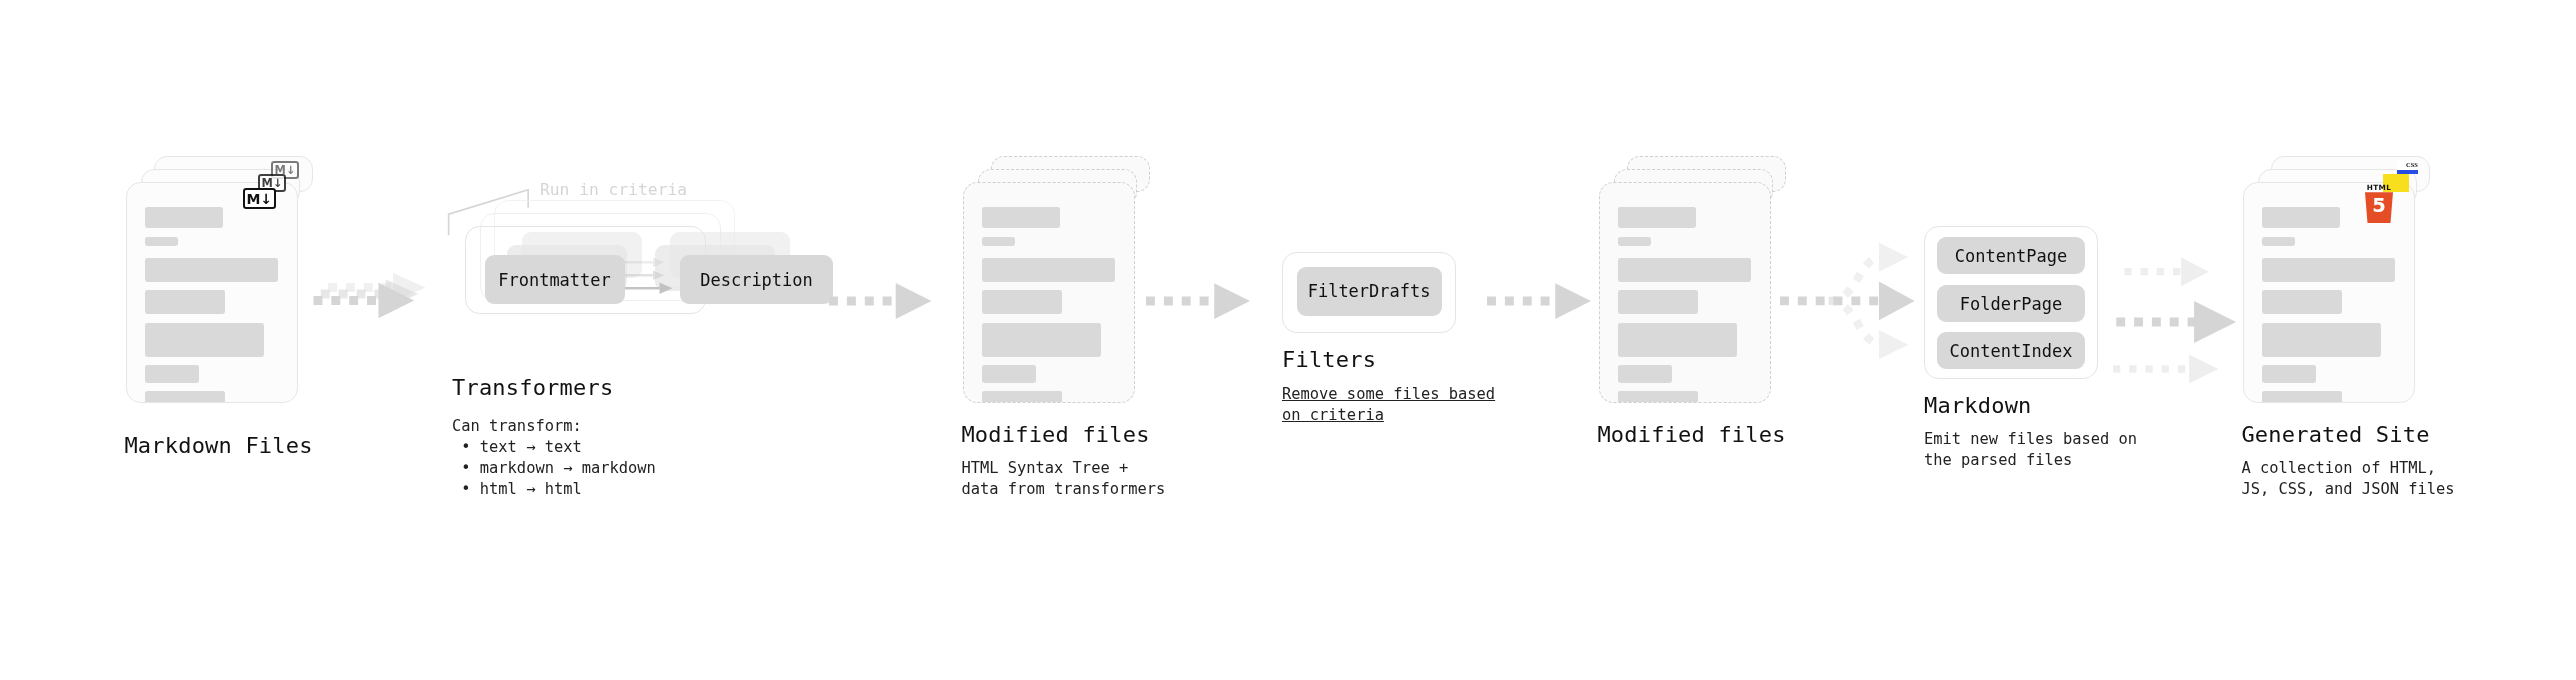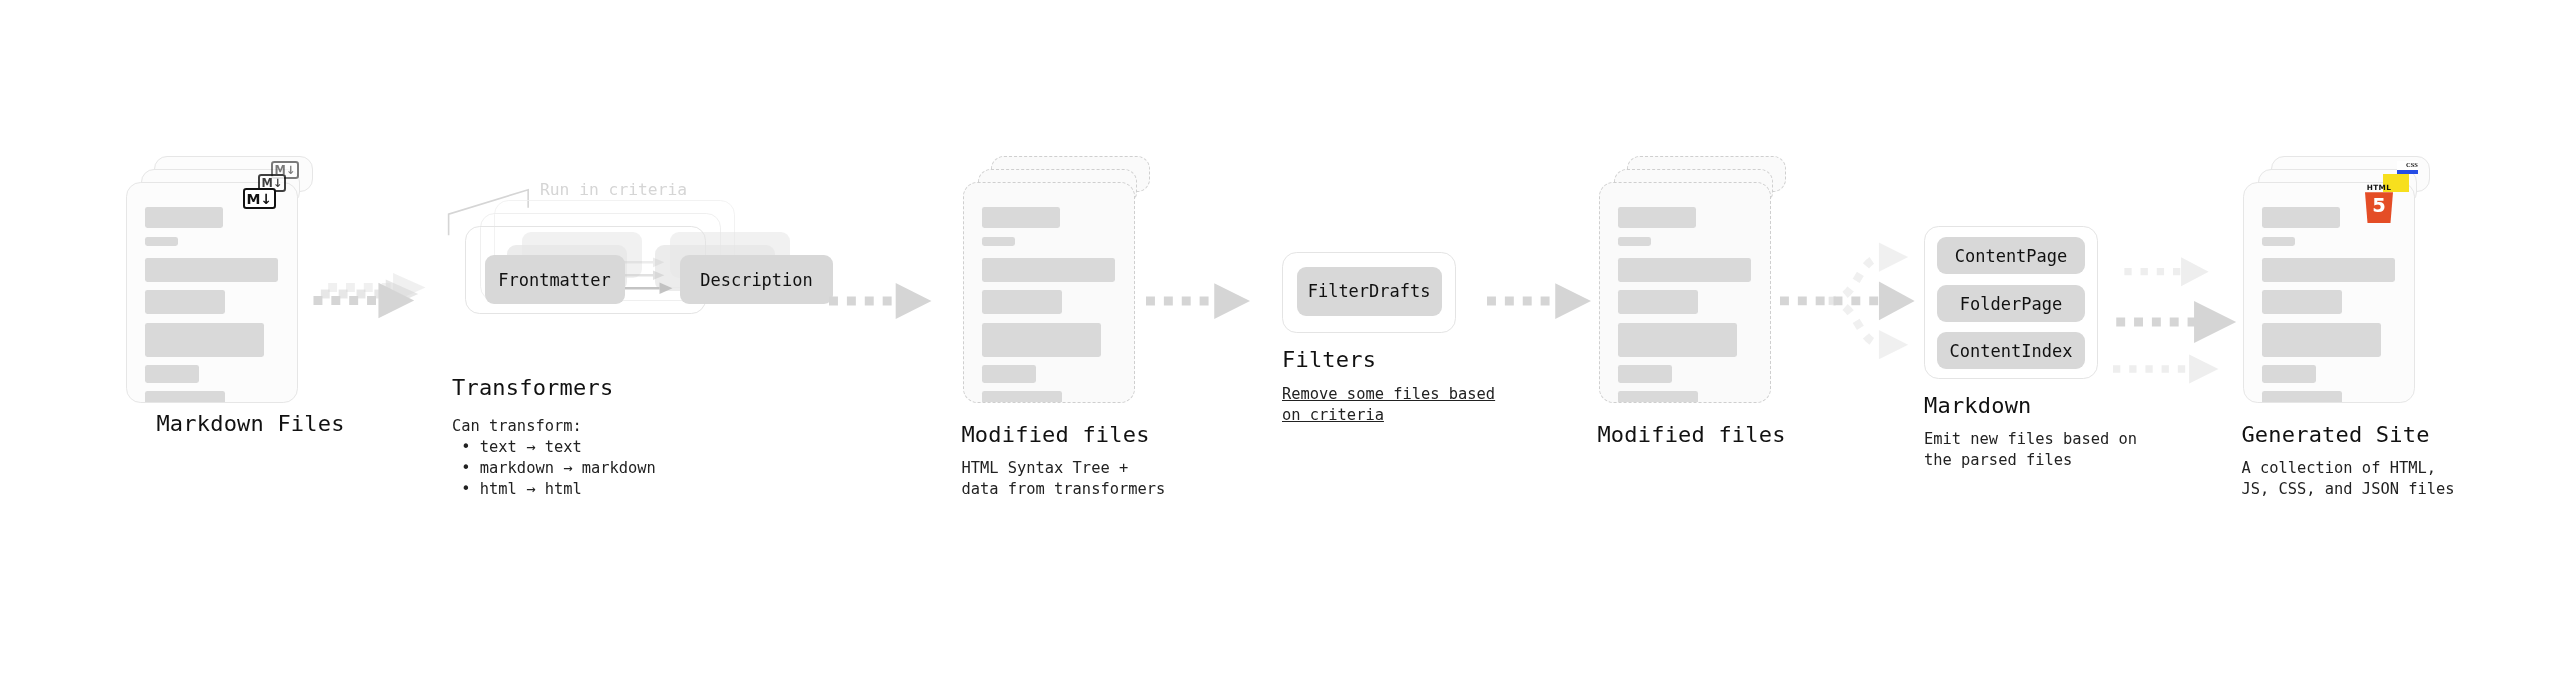--- a/index.html
+++ b/index.html
@@ -122,21 +122,21 @@
       <div class="skel" style="top:140px; width:119px; height:34px;"></div>
       <div class="skel" style="top:182px; width:54px; height:18px;"></div>
       <div class="skel" style="top:208px; width:80px; height:24.4px;"></div>
 
     </div>
 
     <div class="md-badge" style="left:145px; top:-6.5px; width:28px; height:18px; font-size:11.4px; opacity:.55;">M↓</div>
     <div class="md-badge" style="left:132px; top:6.5px; width:28px; height:18px; font-size:11.4px; opacity:.8;">M↓</div>
     <div class="md-badge" style="left:117px; top:21px; width:32.5px; height:21px; font-size:14px;">M↓</div>
 
-    <div class="caption" style="left:-1.6px; top:244px;margin-left:32px;">Markdown Files</div>
+    <div class="caption" style="left:-1.6px; top:266px;">Markdown Files</div>
   </div>
 
   <svg class="arrow" style="left:307px; top:268px;" width="138" height="65" viewBox="0 0 170 80">
     <g opacity=".35" transform="translate(18,-16)">
       <line x1="8" y1="40" x2="90" y2="40" stroke="#D5D5D5" stroke-width="11" stroke-dasharray="11 11"></line>
       <polygon points="88,22 128,40 88,58" fill="#D5D5D5"></polygon>
     </g>
     <g opacity=".55" transform="translate(9,-8)">
       <line x1="8" y1="40" x2="90" y2="40" stroke="#D5D5D5" stroke-width="11" stroke-dasharray="11 11"></line>
       <polygon points="88,22 128,40 88,58" fill="#D5D5D5"></polygon>

